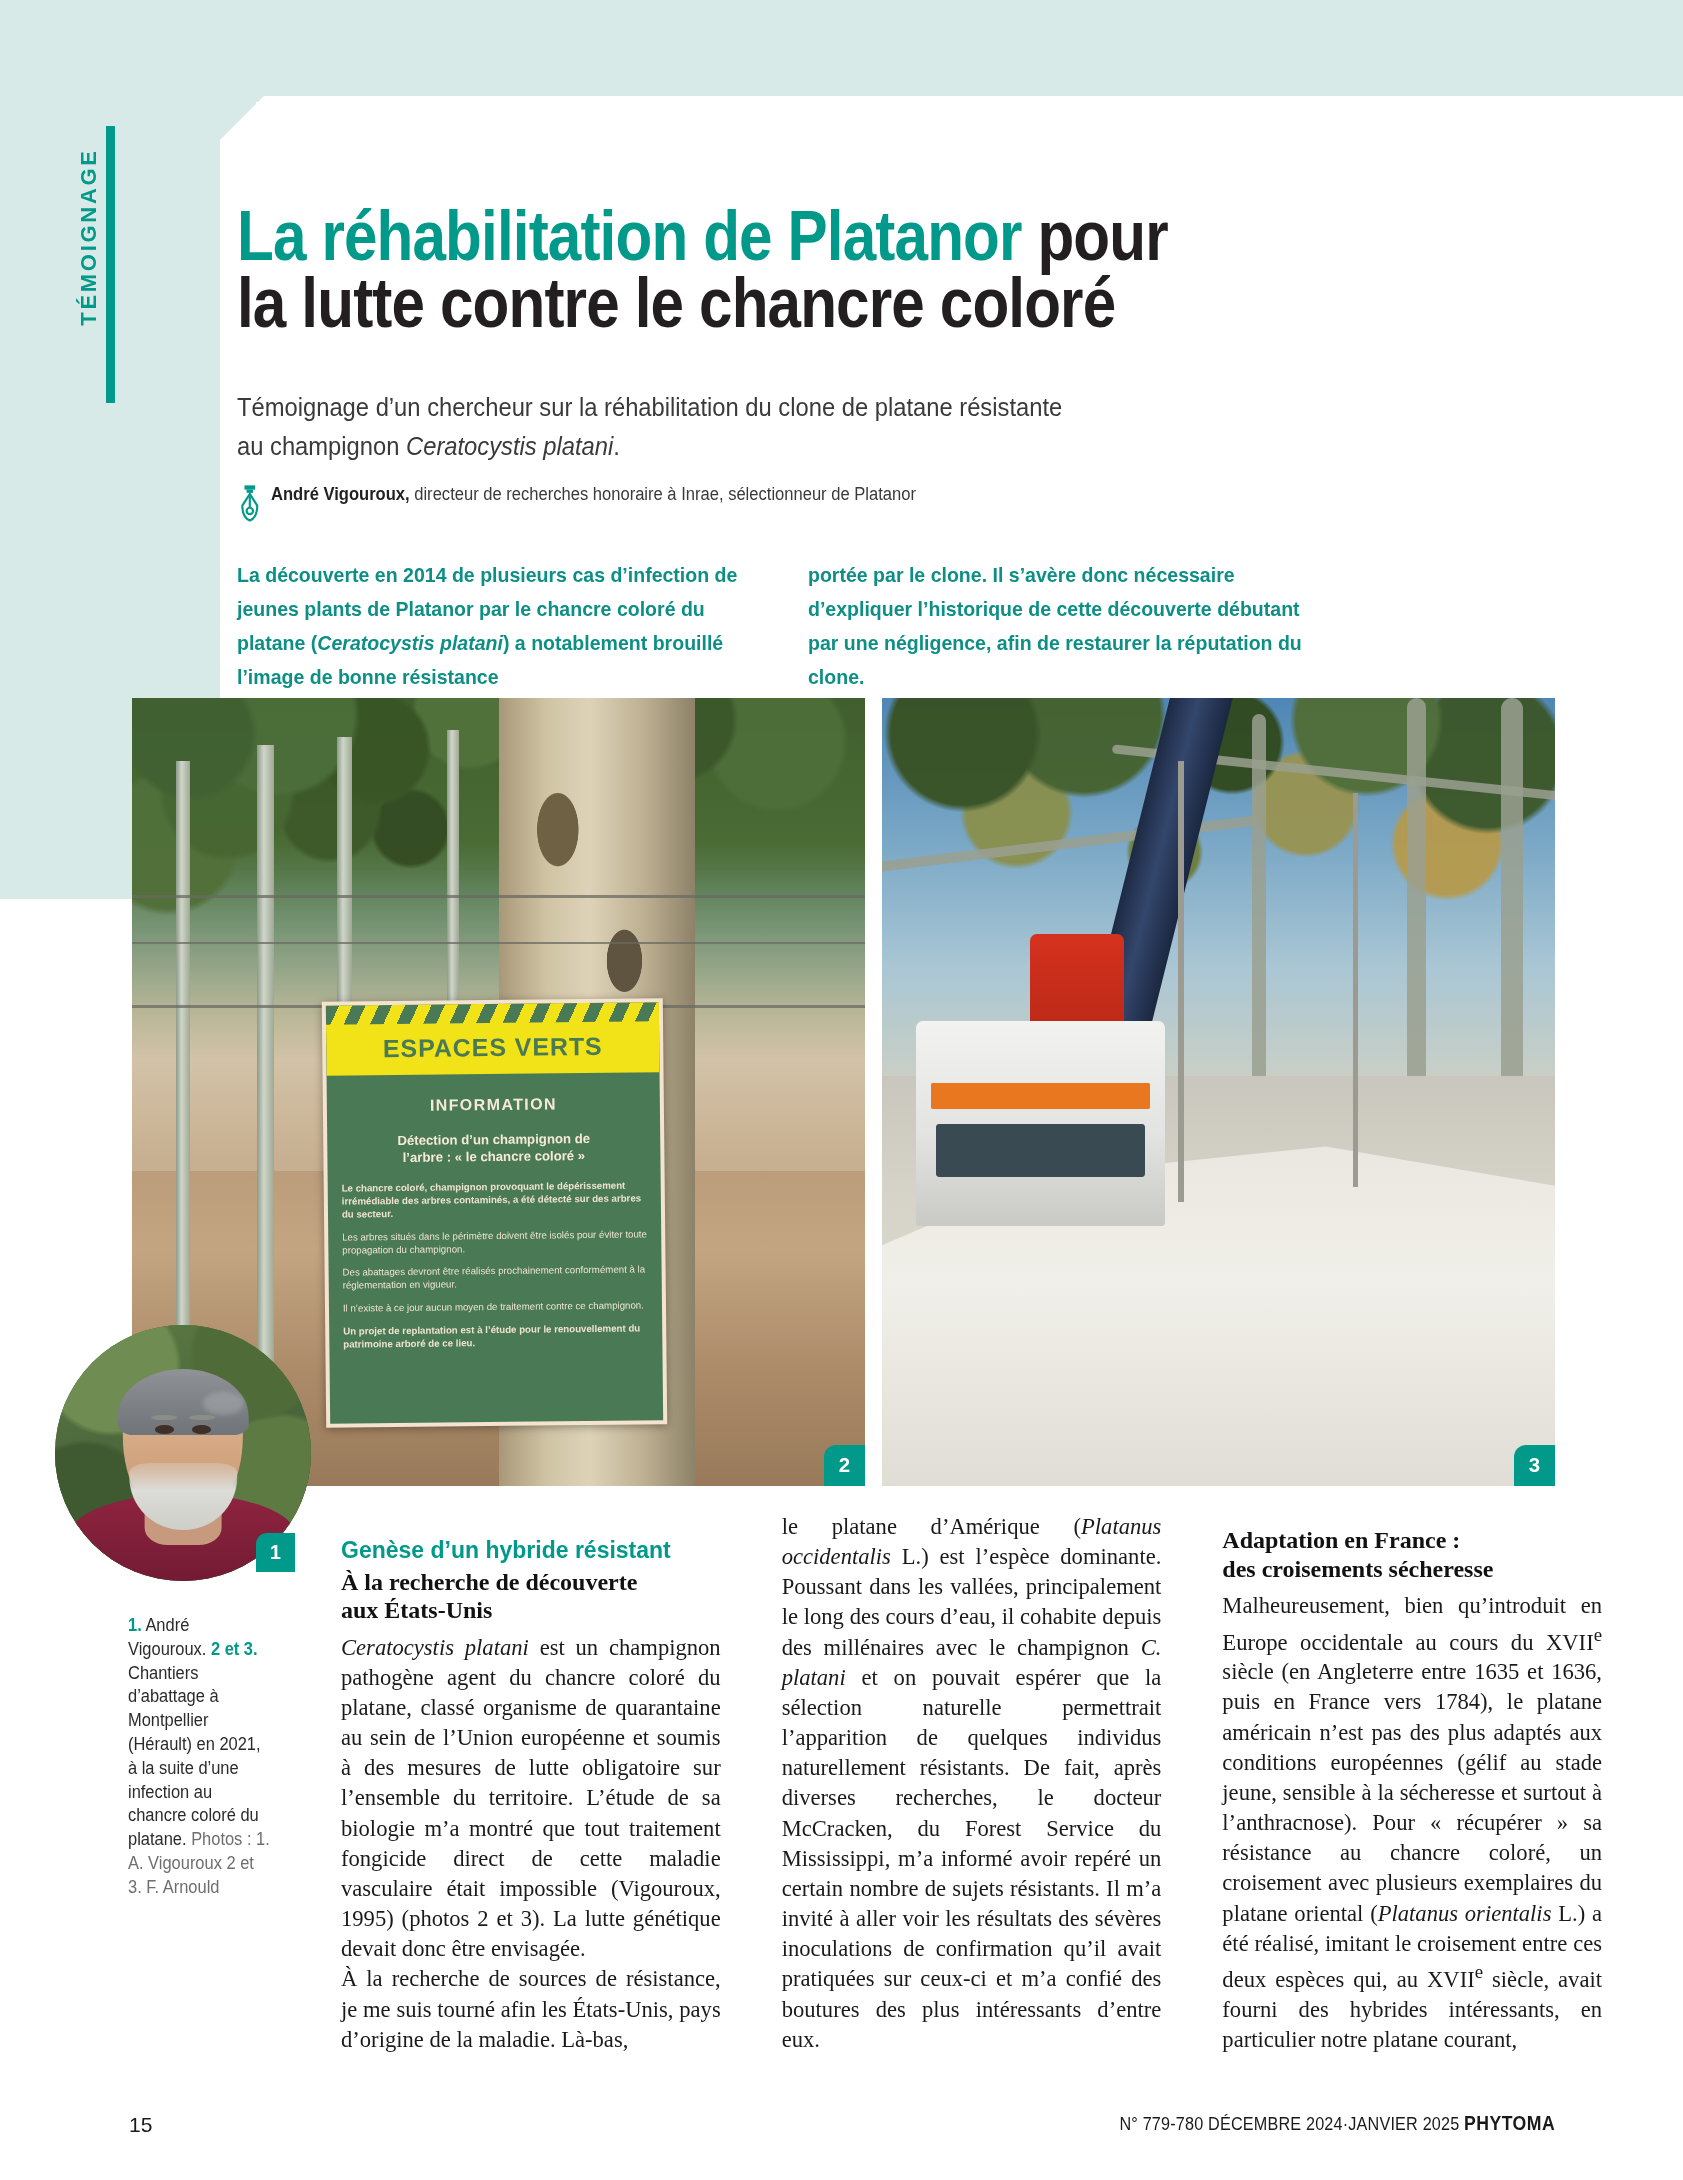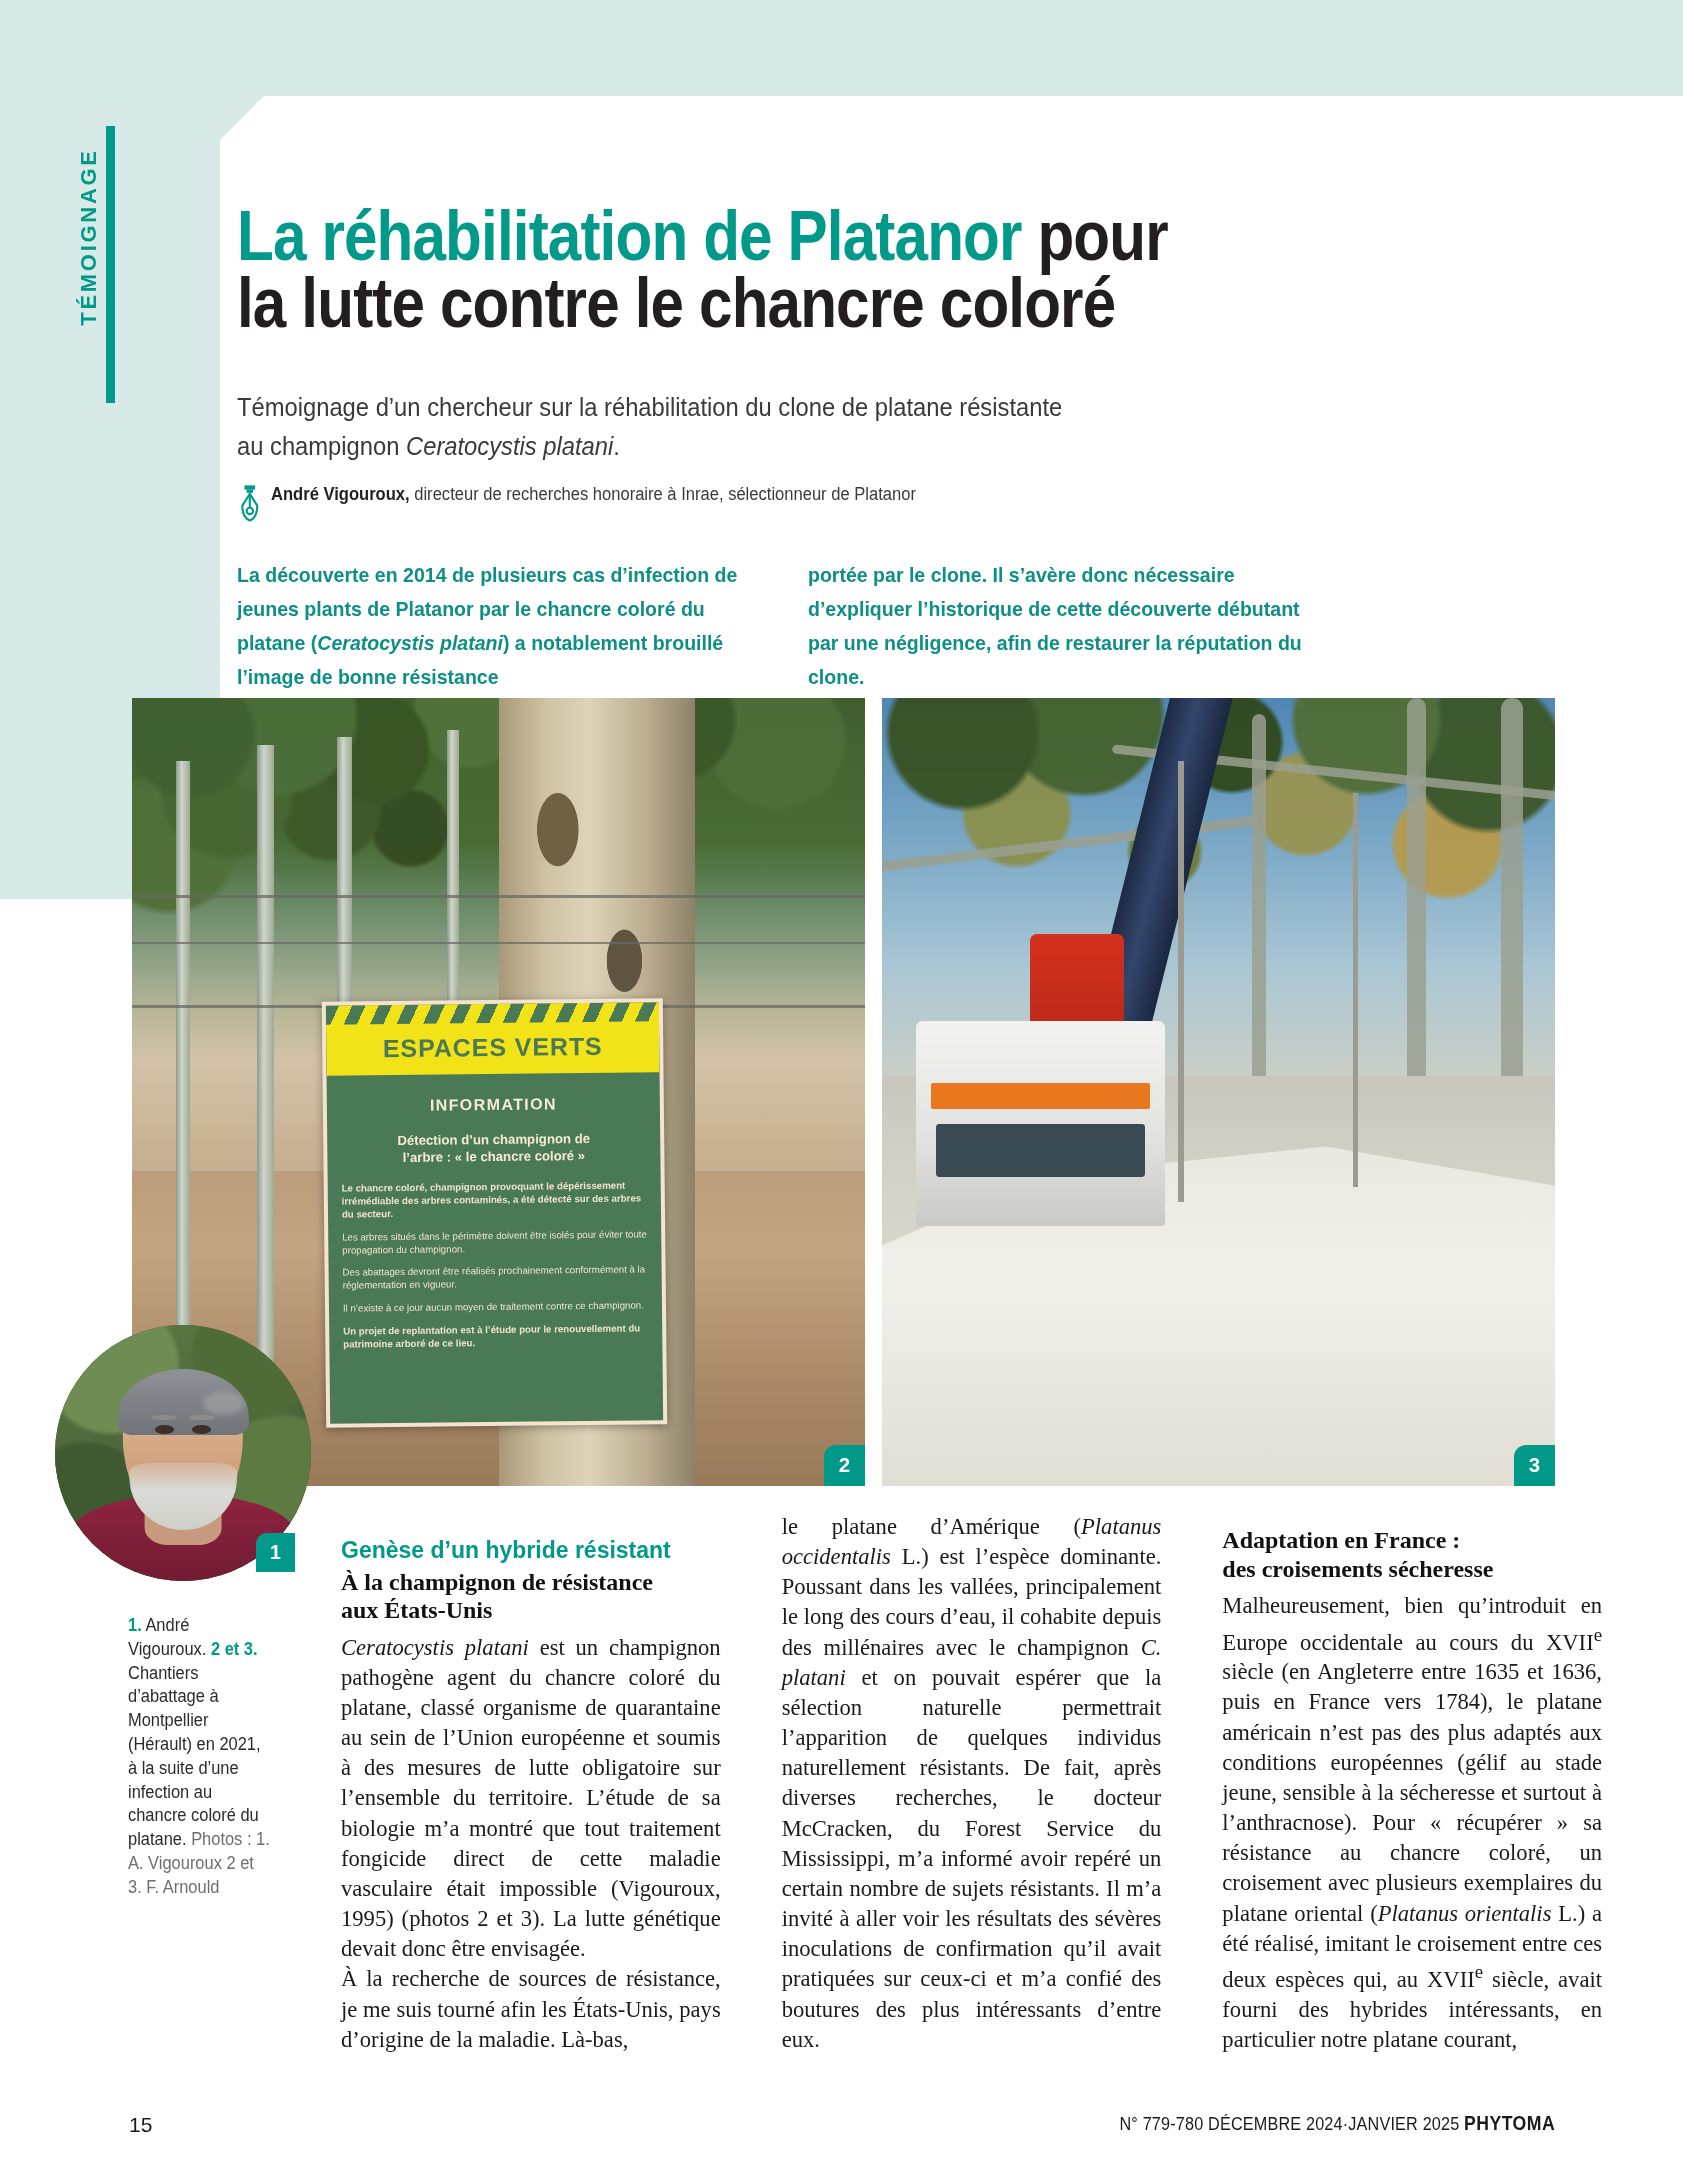--- a/index.html
+++ b/index.html
@@ -607,21 +607,21 @@
     <b>1.</b><span> André Vigouroux.</span>
     <b>2 et 3.</b><span> Chantiers d’abattage à Montpellier (Hérault) en 2021, à la suite d’une infection au chancre coloré du platane.</span>
     <span class="credits">Photos : 1. A. Vigouroux 2 et 3. F. Arnould</span>
   </div>
 
   <div class="body-cols">
 
     <div class="col">
       <div class="kicker">Genèse d’un hybride résistant</div>
       <div class="subhead">
-        <span>À la champignon de résistance</span><br>
+        <span>À la recherche de découverte</span><br>
         <span>aux États-Unis</span>
       </div>
       <p><span class="ital">Ceratocystis platani</span><span> est un champignon pathogène agent du chancre coloré du platane, classé organisme de quarantaine au sein de l’Union européenne et soumis à des mesures de lutte obligatoire sur l’ensemble du territoire. L’étude de sa biologie m’a montré que tout traitement fongicide direct de cette maladie vasculaire était impossible (Vigouroux, 1995) (photos 2 et 3). La lutte génétique devait donc être envisagée.</span></p>
       <p>À la recherche de sources de résistance, je me suis tourné afin les États-Unis, pays d’origine de la maladie. Là-bas,</p>
     </div>
 
     <div class="col">
       <p><span>le platane d’Amérique (</span><span class="ital">Platanus occidentalis</span><span> L.) est l’espèce dominante. Poussant dans les vallées, principalement le long des cours d’eau, il cohabite depuis des millénaires avec le champignon </span><span class="ital">C. platani</span><span> et on pouvait espérer que la sélection naturelle permettrait l’apparition de quelques individus naturellement résistants. De fait, après diverses recherches, le docteur McCracken, du Forest Service du Mississippi, m’a informé avoir repéré un certain nombre de sujets résistants. Il m’a invité à aller voir les résultats des sévères inoculations de confirmation qu’il avait pratiquées sur ceux-ci et m’a confié des boutures des plus intéressants d’entre eux.</span></p>
     </div>
 

